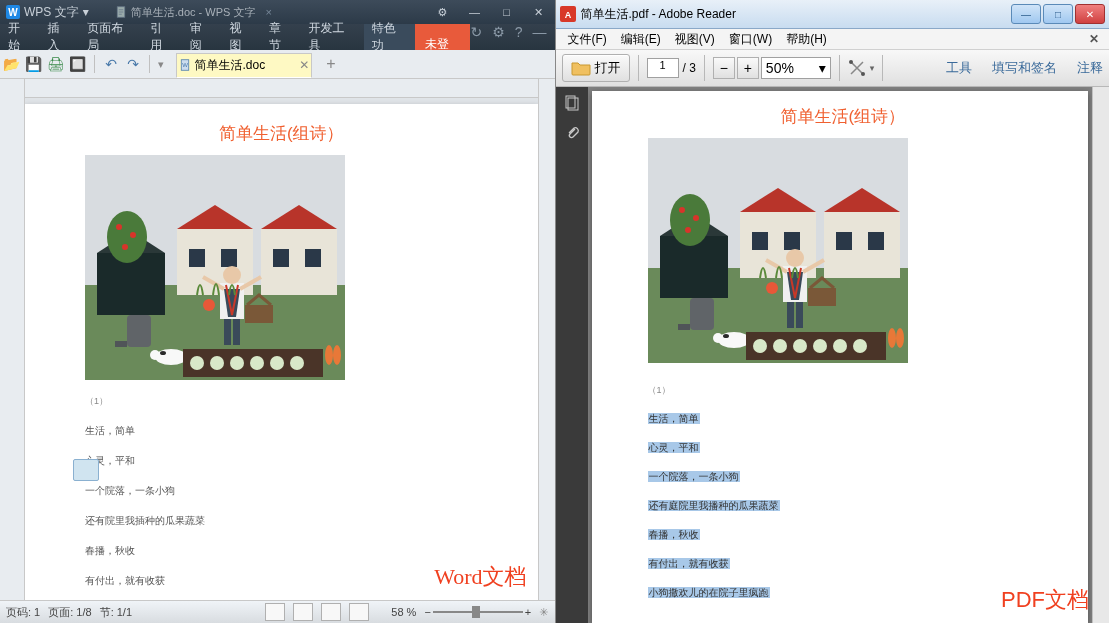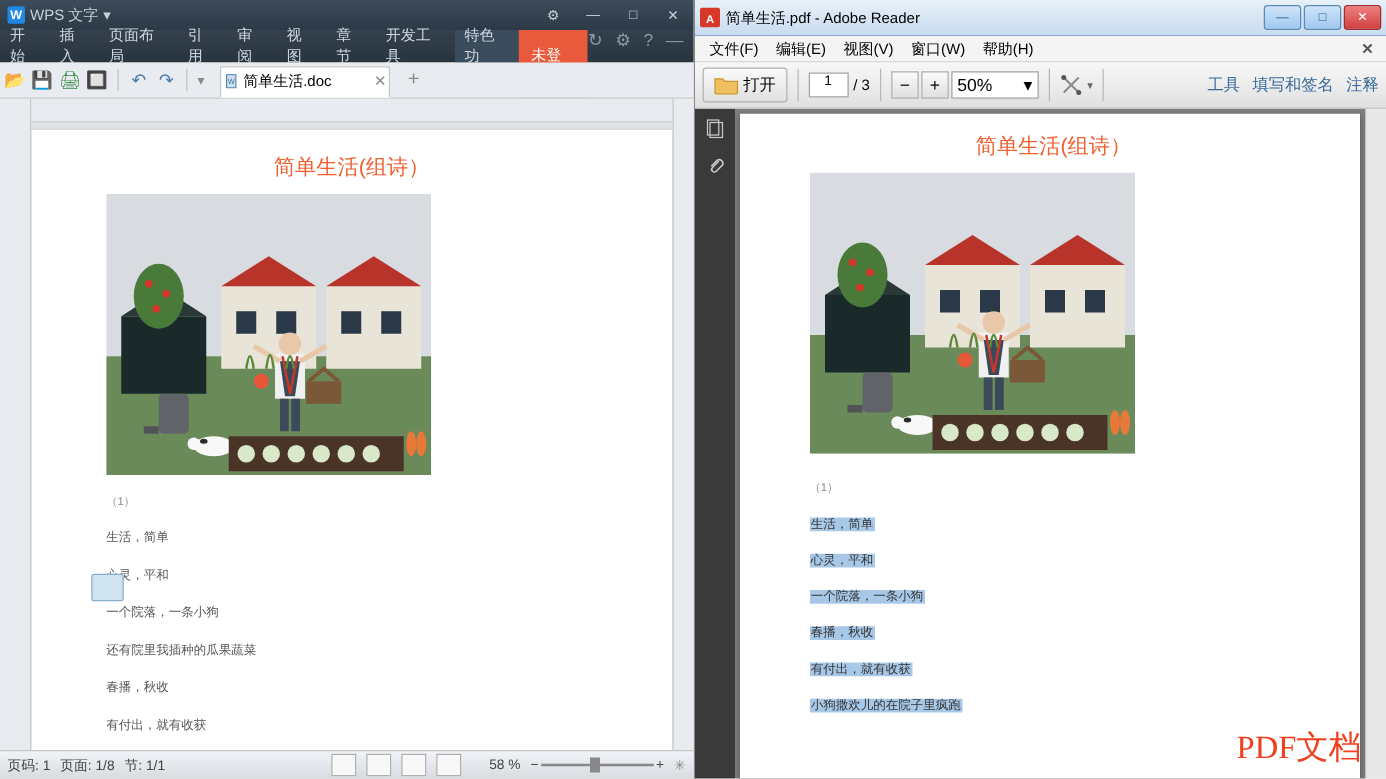--- a/index.html
+++ b/index.html
@@ -18,21 +18,21 @@
 .wps-wincontrols span{width:32px;height:24px;display:flex;align-items:center;justify-content:center;color:#c8d0d8;font-size:11px}
 .wps-menus{height:26px;background:linear-gradient(#34404d,#283540);display:flex;color:#d0d8e0;font-size:12px}
 .wps-menu{padding:0 8px;height:100%;display:flex;align-items:center}
 .wps-menu.special{background:#3a4b5c}
 .wps-login{background:#e85a3b;color:#fff;padding:16px 10px;height:100%;display:flex;align-items:center}
 .wps-menuright{margin-left:auto;display:flex;gap:10px;padding-right:8px}
 .wps-menuright span{color:#8a98a6;font-size:14px}
 .wps-toolbar{height:28px;background:#e8ecf0;display:flex;align-items:center;border-bottom:1px solid #c8c8c8;padding:0 4px;gap:6px}
 .wps-tb-ico{width:16px;height:16px;display:flex;align-items:center;justify-content:center;font-size:14px}
 .wps-sep{width:1px;height:18px;background:#c0c0c0;margin:0 2px}
-.wps-doctab{display:flex;align-items:center;background:#ffffff;border:1px solid #c8c8c8;border-bottom-color:#fff;padding:3px 2px;gap:4px;font-size:12px;margin-left:6px;position:relative;top:1px}
+.wps-doctab{display:flex;align-items:center;background:#fef9c3;border:1px solid #c8c8c8;border-bottom-color:#fff;padding:3px 2px;gap:4px;font-size:12px;margin-left:6px;position:relative;top:1px}
 .wps-doctab svg{width:12px;height:12px}
 .wps-addtab{padding:0 8px;color:#888;font-size:16px}
 .wps-workarea{flex:1;display:flex;background:#e0e4e8;overflow:hidden;position:relative}
 .wps-ruler-v{width:24px;background:#e8ecf0;border-right:1px solid #c8c8c8;display:flex;flex-direction:column;align-items:center;padding-top:4px}
 .wps-pageside{flex:1;display:flex;flex-direction:column;overflow:hidden}
 .wps-ruler-h{height:18px;background:#e8ecf0;border-bottom:1px solid #c8c8c8}
 .wps-scroll{flex:1;overflow:hidden;display:flex;justify-content:center;padding-top:6px;position:relative}
 .wps-page{width:480px;background:#fff;box-shadow:0 2px 6px rgba(0,0,0,.25);padding:18px 60px 10px 60px;position:relative}
 .doc-title{color:#f06030;text-align:center;font-size:17px;margin-bottom:10px}
 .painting{width:260px;height:225px;margin:0 auto 12px}
@@ -59,44 +59,54 @@
 .pdf-mclose{margin-left:auto;font-size:12px;font-weight:bold;color:#555;padding:0 4px}
 .pdf-toolbar{height:36px;background:linear-gradient(#f8f8f8,#e0e0e0);border-bottom:1px solid #b8b8b8;display:flex;align-items:center;padding:0 6px;gap:4px}
 .pdf-open{display:flex;align-items:center;gap:4px;padding:4px 8px;background:linear-gradient(#fafafa,#e0e0e0);border:1px solid #b0b0b0;border-radius:3px;font-size:13px;box-shadow:inset 0 1px 0 #fff}
 .pdf-folder{width:20px;height:16px}
 .pdf-tsep{width:1px;height:26px;background:#b8b8b8;margin:0 4px}
 .pdf-pagenum{display:flex;align-items:center;gap:4px}
 .pdf-pagein{width:30px;height:18px;border:1px solid #a0a0a0;background:#fff;text-align:center;font-size:11px}
 .pdf-zoomgrp{display:flex;align-items:center;gap:2px}
 .pdf-zoomsel{width:60px;height:20px;border:1px solid #a0a0a0;background:#fff;font-size:14px;padding:0 4px;display:flex;align-items:center;justify-content:space-between}
 .pdf-zbtn{width:20px;height:20px;border:1px solid #b0b0b0;background:linear-gradient(#fafafa,#e0e0e0);display:flex;align-items:center;justify-content:center;font-size:14px}
-.pdf-right{margin-left:auto;display:flex;gap:10px;align-items:flex-end}
+.pdf-right{margin-left:auto;display:flex;gap:20px;align-items:flex-end}
 .pdf-tlink{color:#3a6a9a;font-size:13px}
 .pdf-workarea{flex:1;display:flex;overflow:hidden;position:relative}
 .pdf-sidebar{width:32px;background:#3a3a3a;display:flex;flex-direction:column;align-items:center;padding-top:6px;gap:10px}
 .pdf-side-ico{width:20px;height:20px;color:#c8c8c8;display:flex;align-items:center;justify-content:center}
 .pdf-scroll{flex:1;background:#808080;display:flex;justify-content:center;padding:4px 4px 0 4px;overflow:hidden;position:relative}
 .pdf-page{width:470px;background:#fff;box-shadow:0 2px 6px rgba(0,0,0,.4);padding:14px 50px 0 56px;position:relative}
 .pdf-poem p{margin:0 0 14px 0}
 .pdf-poem span{background:#a8c8e8;color:#333;padding:0 1px;font-size:10px}
 .pdf-num{color:#888;font-size:9px;margin:6px 0 14px 0}
-.pdf-watermark{position:absolute;right:20px;bottom:8px;color:#f04020;font-size:26px;font-family:Liberation Serif, serif}
+.pdf-watermark{position:absolute;right:20px;bottom:8px;color:#f04020;font-size:22px;font-family:Liberation Sans, sans-serif}
 .pdf-vscroll{width:16px;background:#e8e8e8;border-left:1px solid #c0c0c0}
 </style>
 </head>
 <body>
 
 <div class="desktop">
 
 <div class="win wps">
   <div class="wps-titlebar">
     <div class="wps-logo">
       <span class="wps-logo-icon">W</span>
       <span>WPS 文字</span>
       <span>▾</span>
+    </div>
+    <div class="wps-titletabs">
+      <div class="wps-titletab">
+        <svg viewBox="0 0 16 16">
+              <rect x="3" y="1" width="10" height="14" fill="#9aa" stroke="#678"></rect>
+              <path d="M5 5h6M5 8h6M5 11h4" stroke="#678"></path>
+            </svg>
+        <span>简单生活.doc - WPS 文字</span>
+        <span style="margin-left:6px;color:#789">×</span>
+      </div>
     </div>
     <div class="wps-wincontrols">
       <span>⚙</span>
       <span>—</span>
       <span>□</span>
       <span>✕</span>
     </div>
   </div>
   <div class="wps-menus">
     <span class="wps-menu">开始</span>
@@ -196,20 +206,21 @@
             <p>一个院落，一条小狗</p>
             <p>还有院里我插种的瓜果蔬菜</p>
             <p>春播，秋收</p>
             <p>有付出，就有收获</p>
 
           </div>
         </div>
       </div>
     </div>
     <div class="wps-vscroll"></div>
+    <div class="wps-watermark">Word文档</div>
   </div>
   <div class="wps-status">
     <span>页码: 1</span>
     <span>页面: 1/8</span>
     <span>节: 1/1</span>
     <span class="wps-st-sep"></span>
     <span class="wps-viewbtn"></span>
     <span class="wps-viewbtn"></span>
     <span class="wps-viewbtn"></span>
     <span class="wps-viewbtn"></span>
@@ -344,20 +355,21 @@
           <path d="M112 140 Q115 120 118 140 M128 140 Q131 118 134 140 M144 140 Q147 120 150 140" stroke="#5a8a3a" stroke-width="2" fill="none"></path>
           <circle cx="124" cy="150" r="6" fill="#e85838"></circle>
           <rect x="160" y="150" width="28" height="18" fill="#7a5838"></rect>
               <path d="M162 150 L174 140 L186 150" stroke="#7a5838" stroke-width="3" fill="none"></path>
         </svg>
         <p class="pdf-num">（1）</p>
         <div class="pdf-poem">
           <p><span>生活，简单</span></p>
           <p><span>心灵，平和</span></p>
           <p><span>一个院落，一条小狗</span></p>
+          <p><span>还有庭院里我播种的瓜果蔬菜</span></p>
           <p><span>春播，秋收</span></p>
           <p><span>有付出，就有收获</span></p>
           <p><span>小狗撒欢儿的在院子里疯跑</span></p>
         </div>
       </div>
     </div>
     <div class="pdf-vscroll"></div>
     <div class="pdf-watermark">PDF文档</div>
   </div>
 </div>

